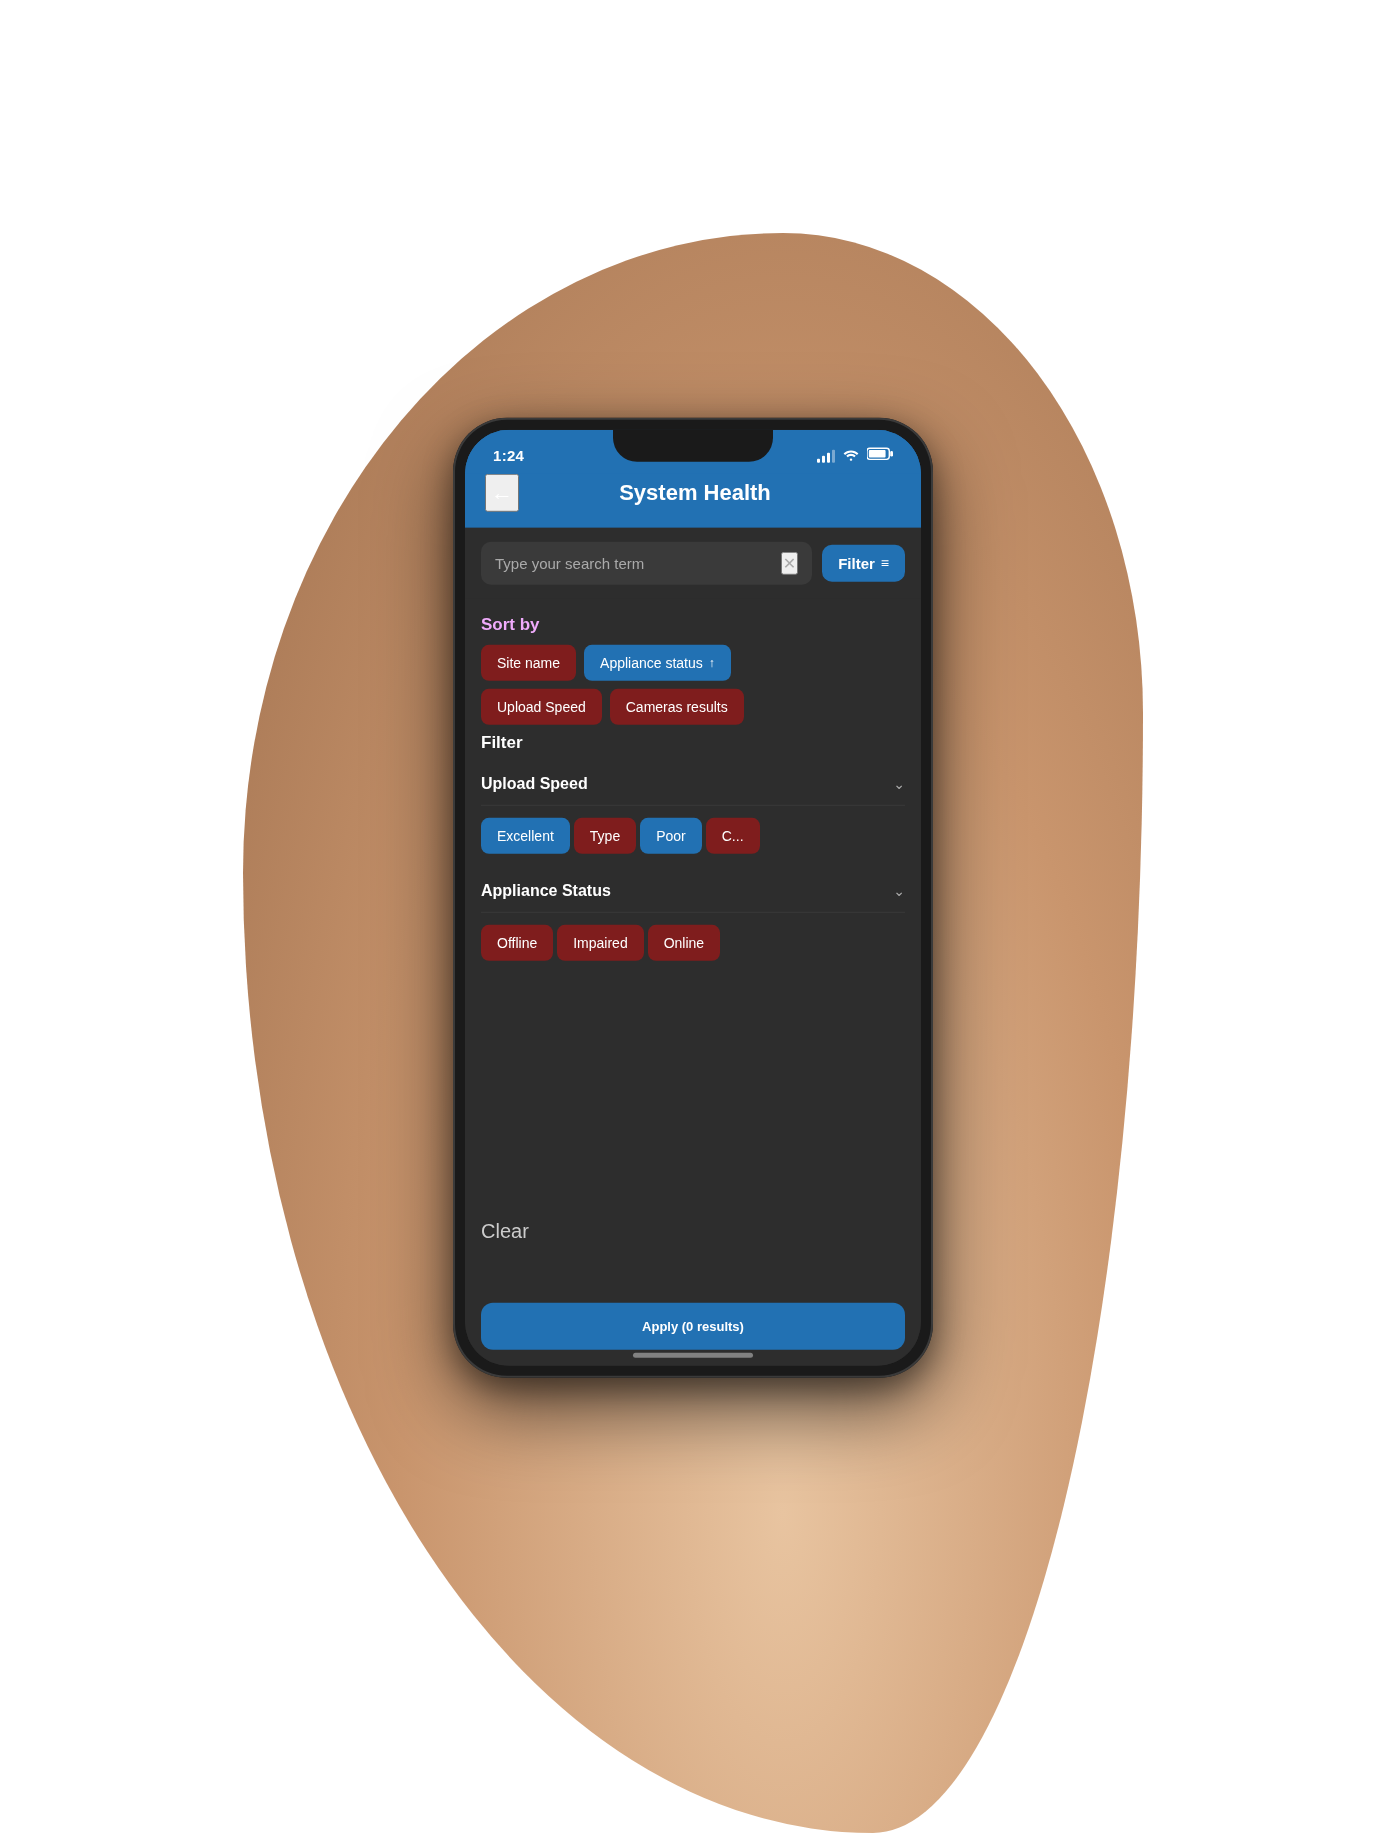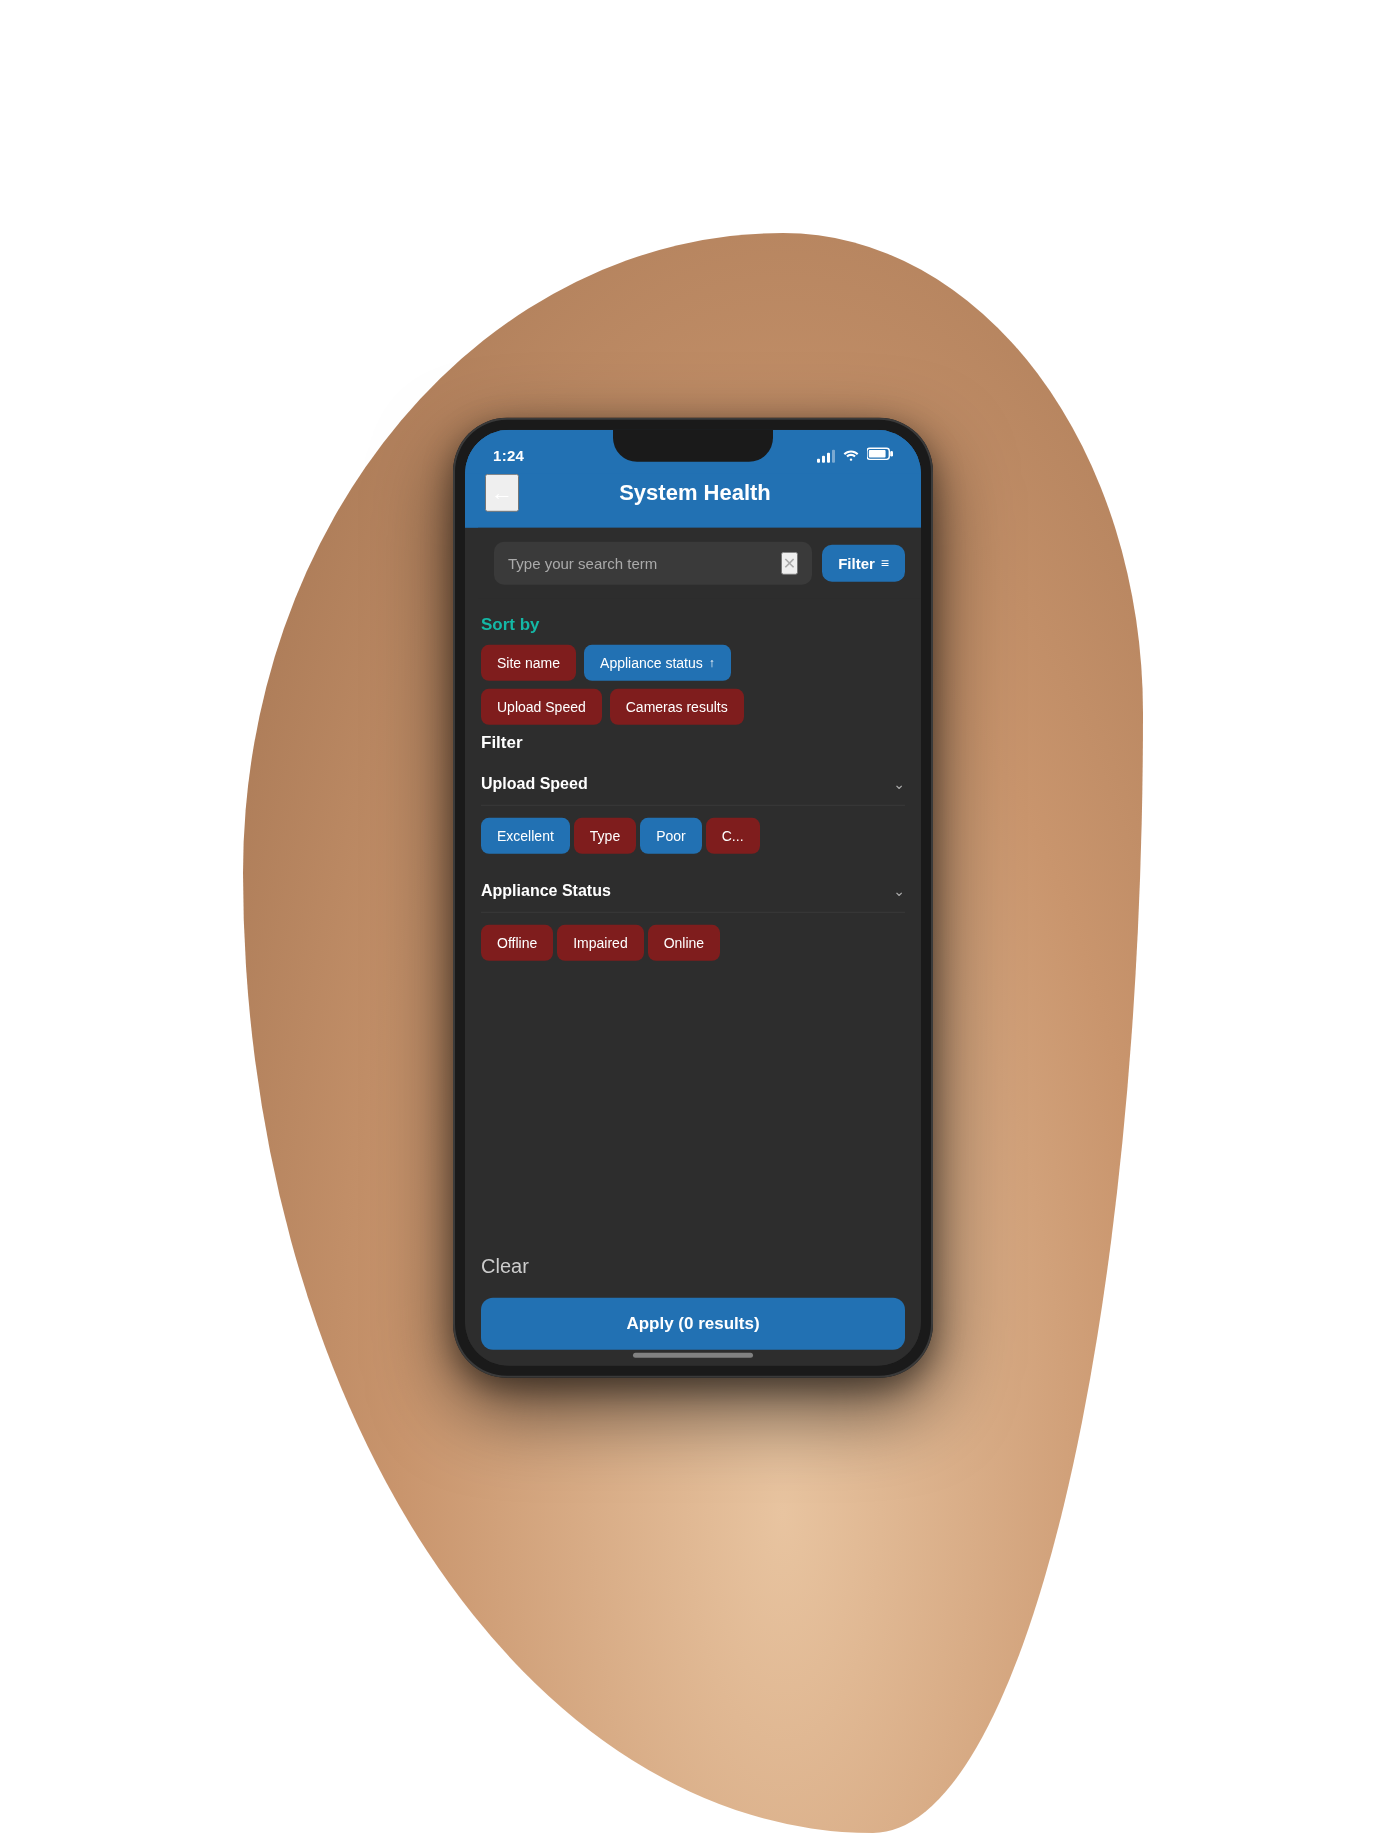--- a/index.html
+++ b/index.html
@@ -159,21 +159,20 @@
     }
 
     
     .search-bar-row {
       display: flex;
       align-items: center;
       gap: 10px;
       padding: 14px 16px;
       background: #2d2d2d;
       flex-shrink: 0;
-      margin-left: 13px;
     }
 
     .search-input-wrap {
       flex: 1;
       background: #3a3a3a;
       border-radius: 10px;
       display: flex;
       align-items: center;
       padding: 10px 14px;
       gap: 8px;
@@ -212,21 +211,21 @@
 
     
     .app-body {
       flex: 1;
       overflow-y: auto;
       padding: 0 16px 16px;
     }
 
     
     .section-label {
-      color: #14b8a6;
+      color: #f0abfc;
       font-size: 17px;
       font-weight: 700;
       margin: 16px 0 10px;
     }
 
     
     .chips-row {
       display: flex;
       flex-wrap: wrap;
       gap: 8px;
@@ -317,23 +316,24 @@
       margin-bottom: 12px;
     }
 
     .apply-btn {
       background: #2271b3;
       color: white;
       border: none;
       border-radius: 12px;
       width: 100%;
       padding: 16px;
-      font-size: 17px;
+      font-size: 13px;
       font-weight: 600;
       cursor: pointer;
+      margin-top: 40px;
     }
 
     
     .home-indicator {
       position: absolute;
       bottom: 8px;
       left: 50%;
       transform: translateX(-50%);
       width: 120px;
       height: 5px;

